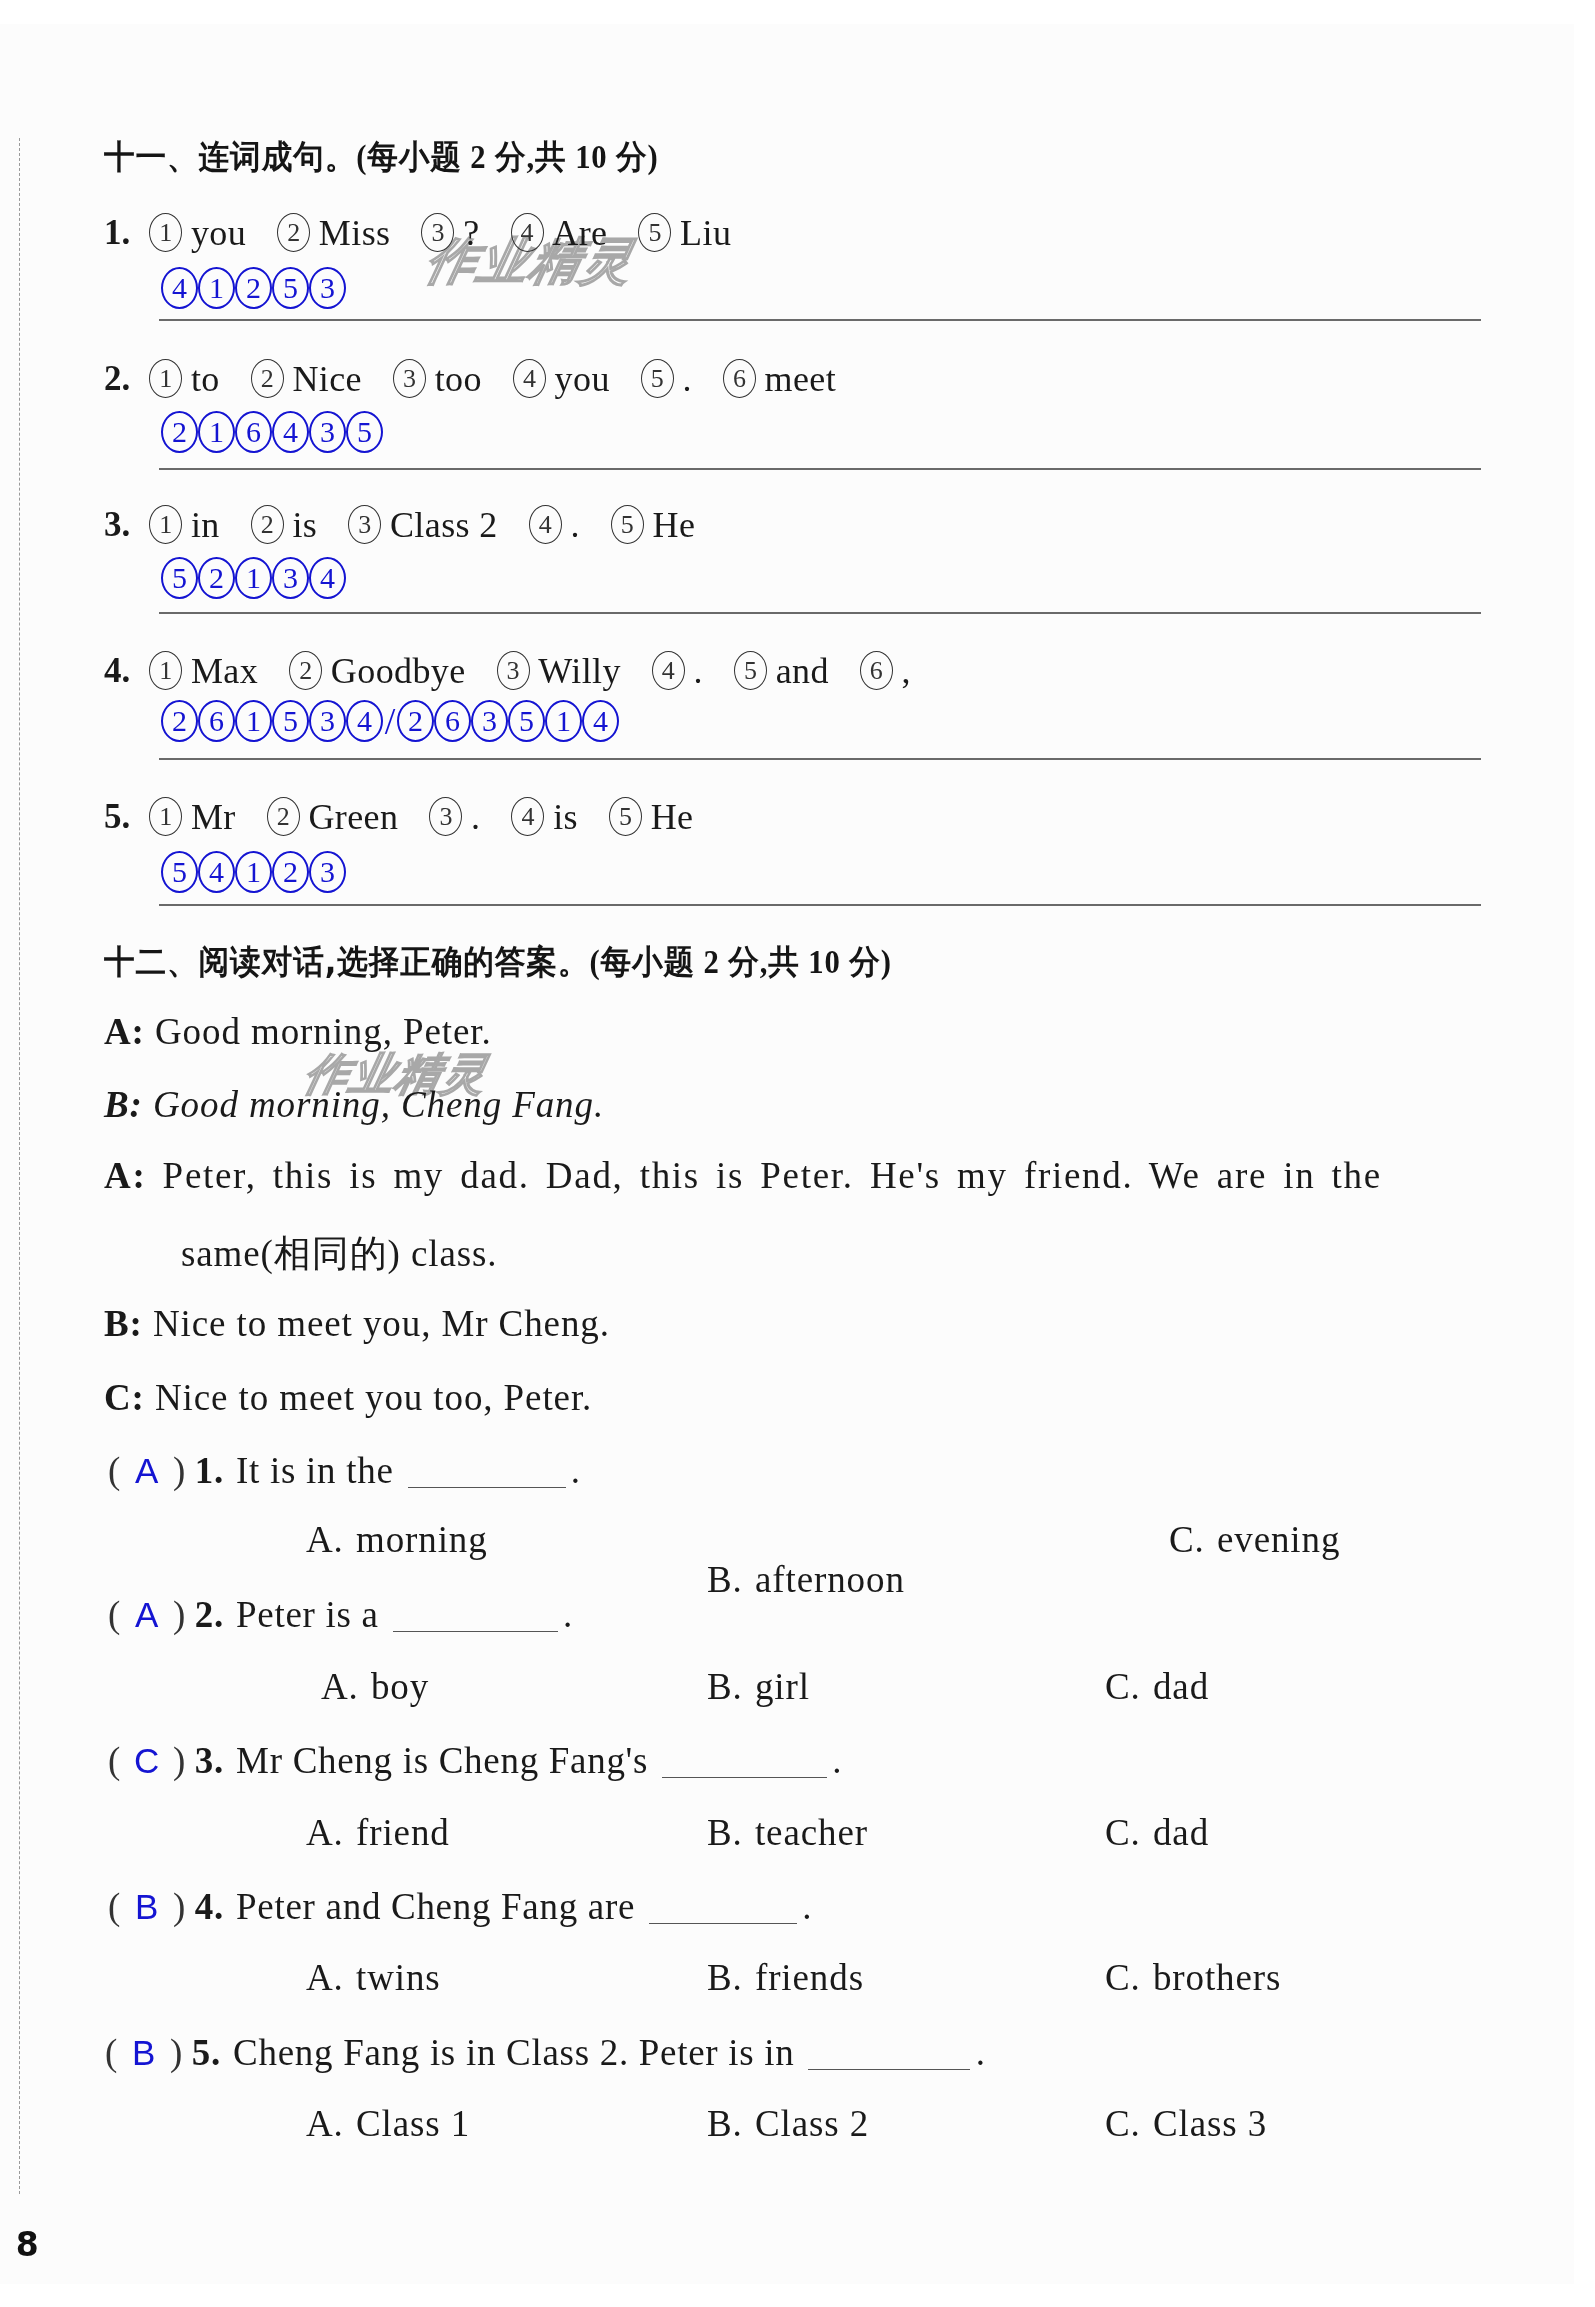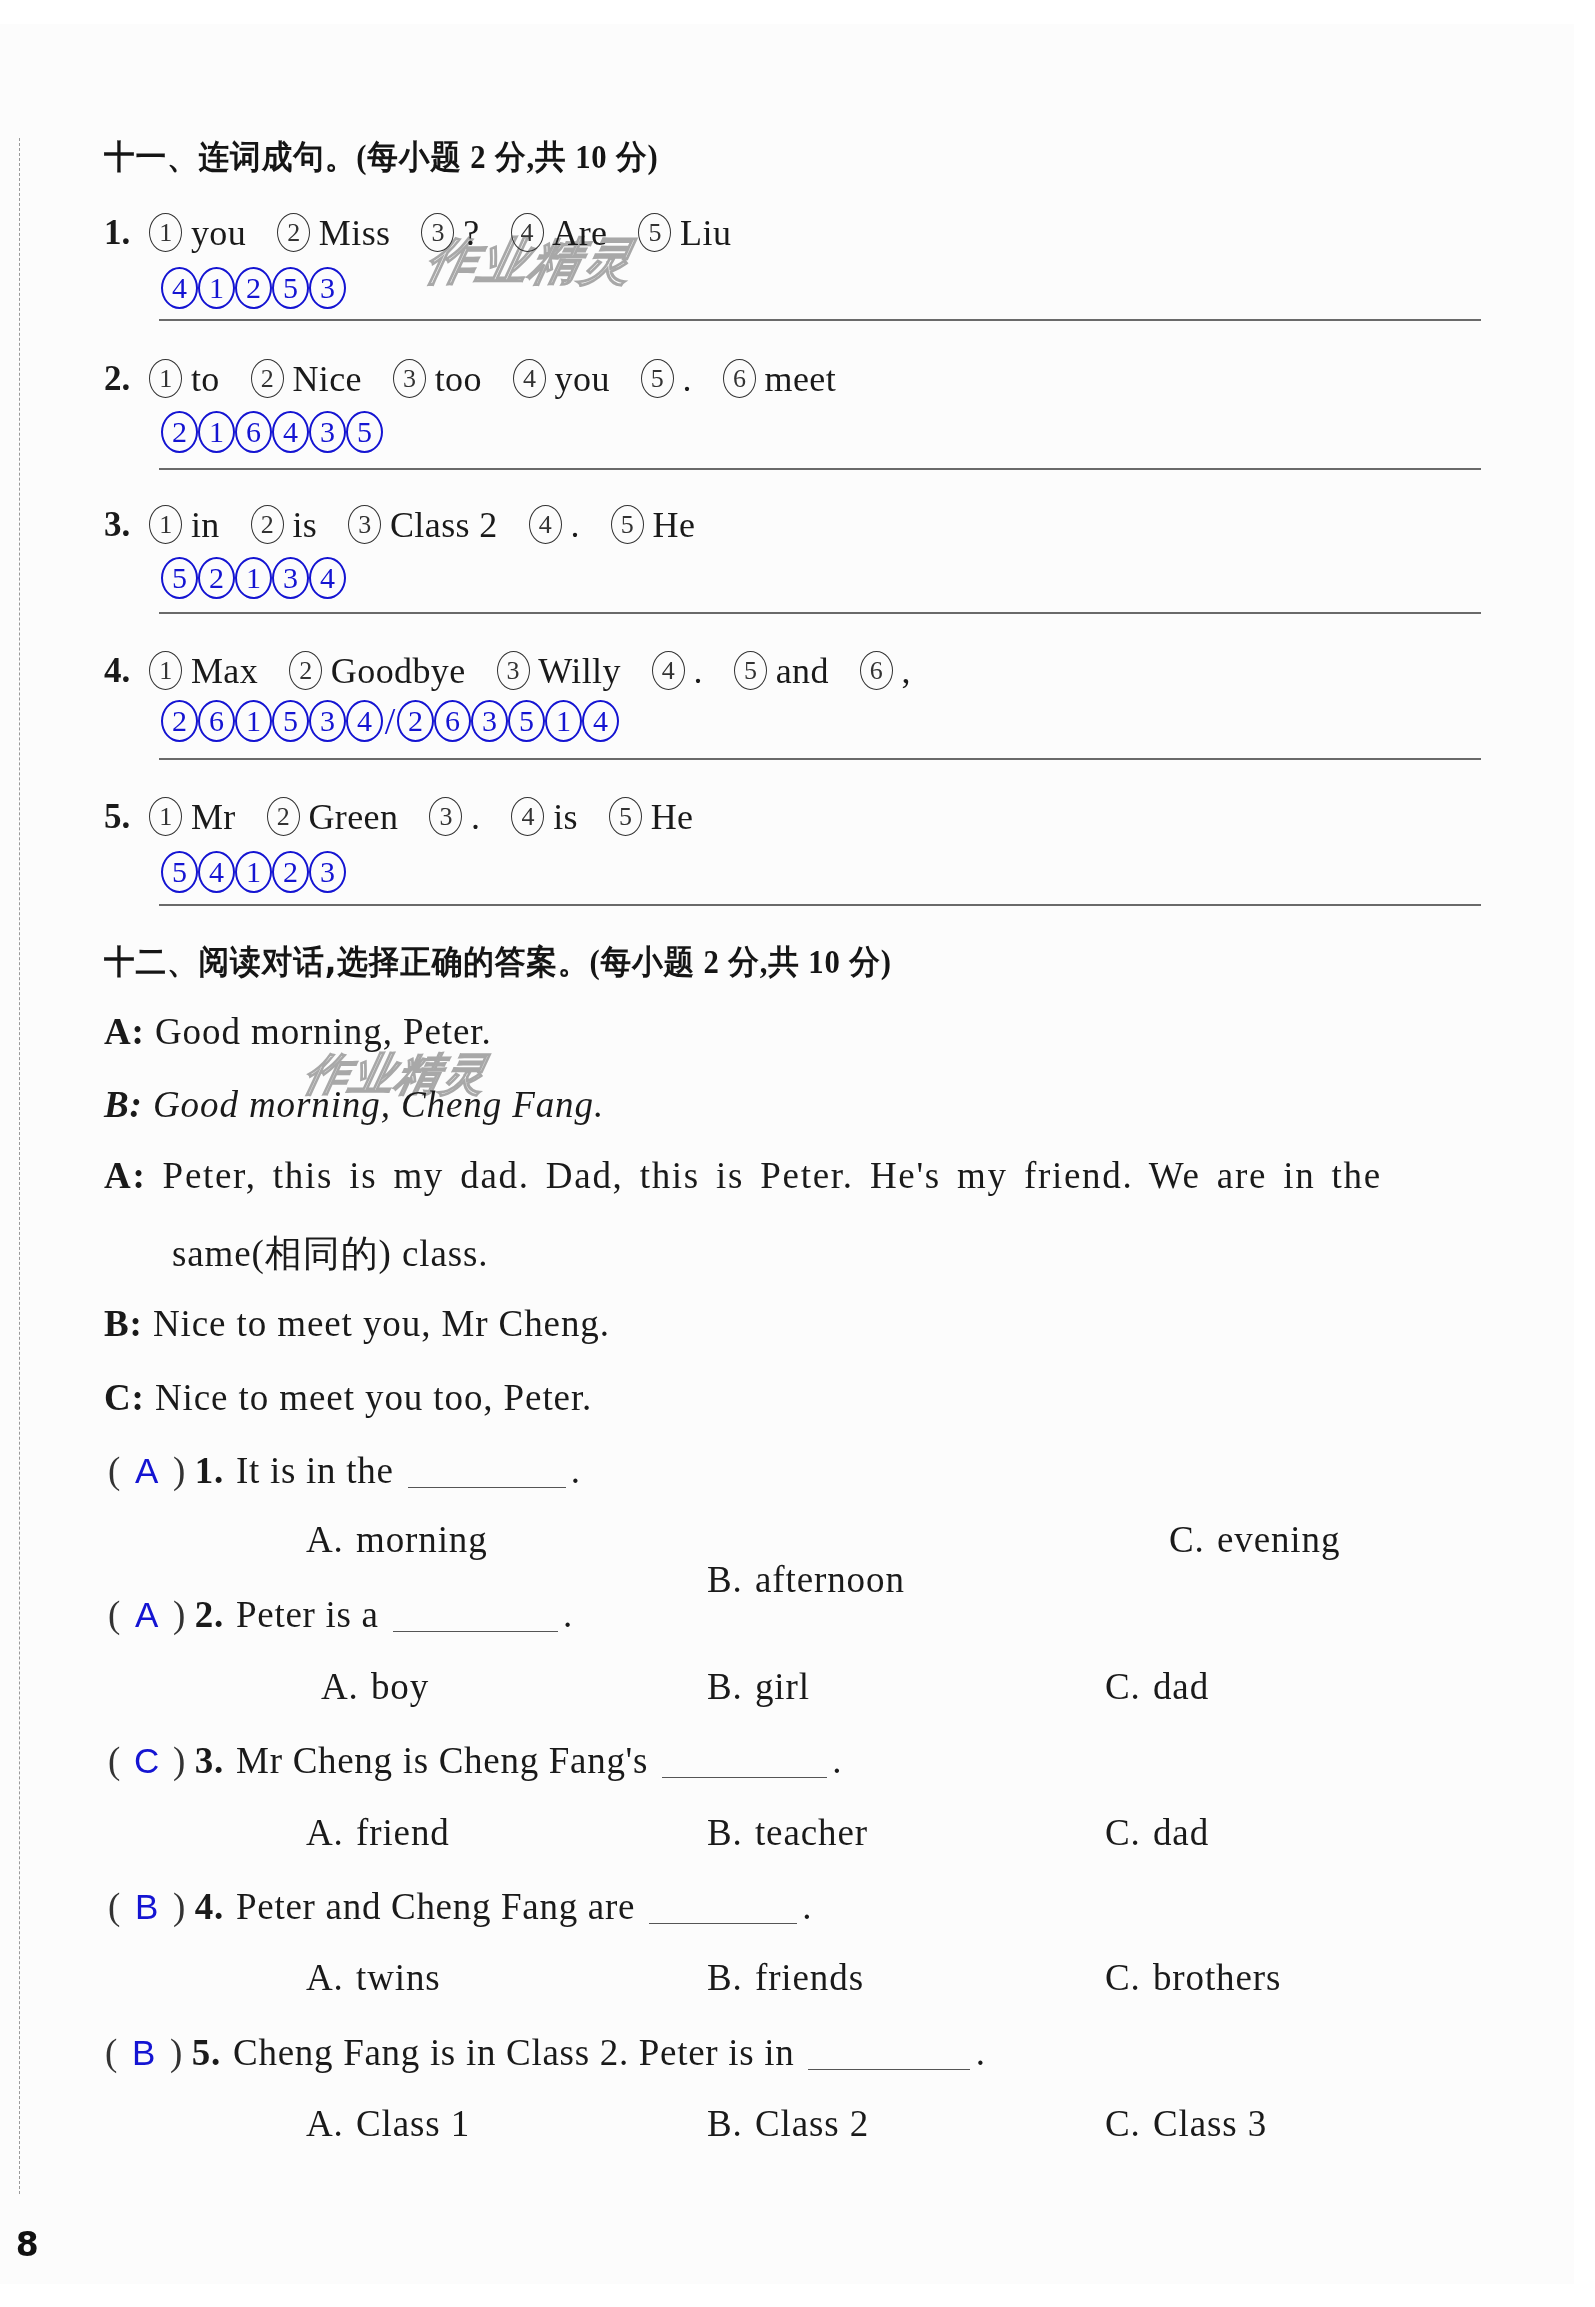--- a/index.html
+++ b/index.html
@@ -253,21 +253,21 @@
   <span>Good morning, Peter.</span>
 </div>
 <div class="abs dialog" style="left:104px; top:1083px;font-style:italic;">
   <span class="spk">B:</span>
   <span>Good morning, Cheng Fang.</span>
 </div>
 <div class="abs dialog" style="left:104px; top:1154px; width:1402px; letter-spacing:1.7px; word-spacing:5.2px;">
   <span class="spk">A:</span>
   <span>Peter, this is my dad. Dad, this is Peter. He's my friend. We are in the</span>
 </div>
-<div class="abs dialog" style="left:172px; top:1229px;text-align:center;">
+<div class="abs dialog" style="left:181px; top:1229px;text-align:center;">
   <span>same(相同的) class.</span>
 </div>
 <div class="abs dialog" style="left:104px; top:1302px;">
   <span class="spk">B:</span>
   <span>Nice to meet you, Mr Cheng.</span>
 </div>
 <div class="abs dialog" style="left:104px; top:1376px;">
   <span class="spk">C:</span>
   <span>Nice to meet you too, Peter.</span>
 </div>

